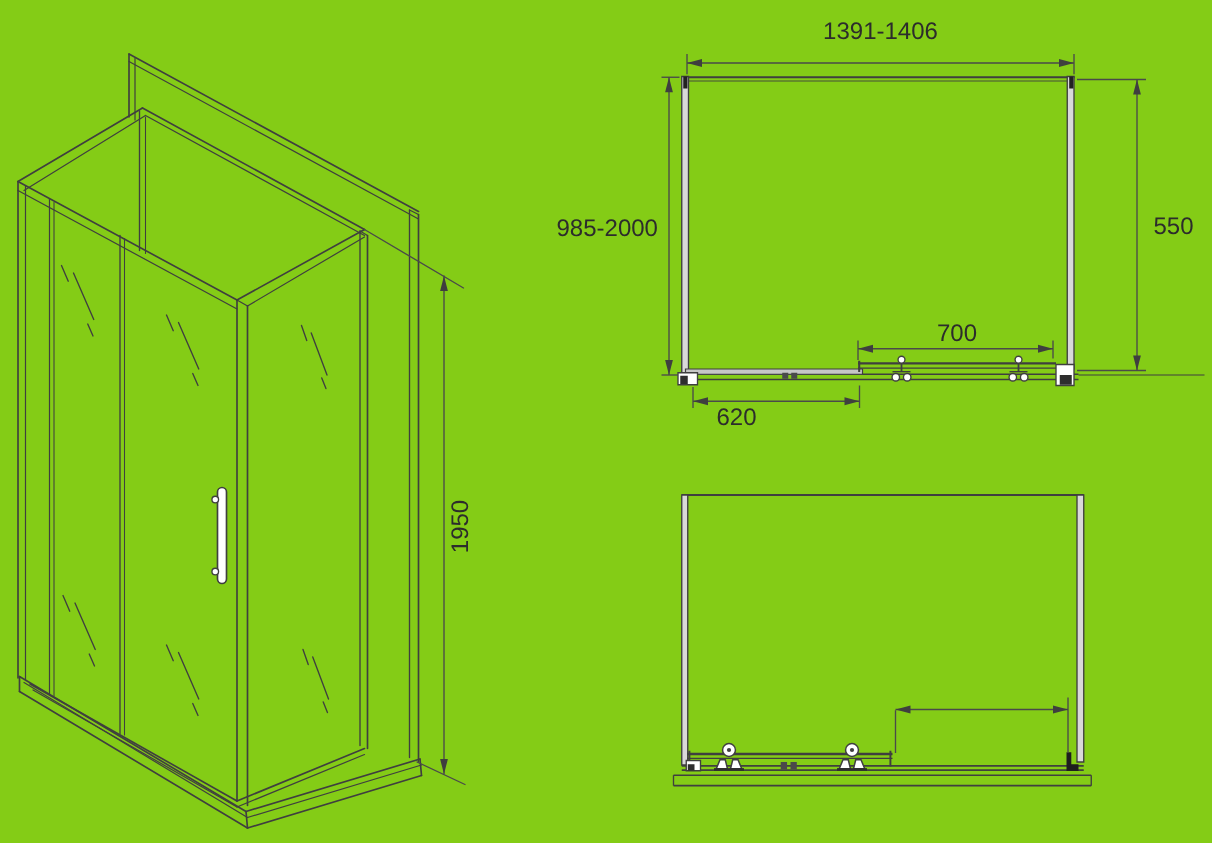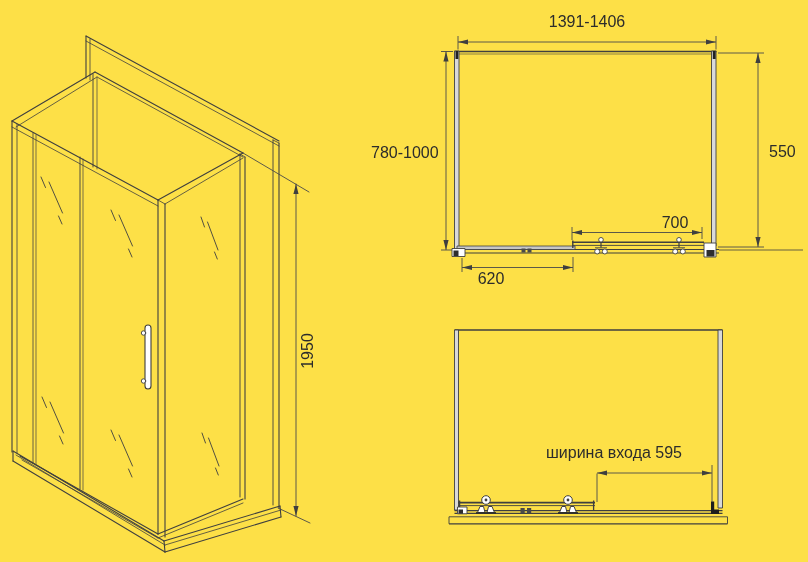--- a/index.html
+++ b/index.html
@@ -1,16 +1,16 @@
 <!DOCTYPE html>
 <html><head>
 <meta charset="utf-8">
 <style>
   html,body{margin:0;padding:0;background:#ffffff;}
-  #stage{position:relative;width:808px;height:562px;background:#fde047;overflow:hidden;
+  #stage{position:relative;width:808px;height:562px;background:#84cc16;overflow:hidden;
          font-family:"Liberation Sans", sans-serif;}
   #drawing{position:absolute;left:0;top:0;}
   .dim-label{position:absolute;color:#2c2c2c;font-size:16px;line-height:18px;white-space:nowrap;}
   .center{transform:translateX(-50%);}
   .rot{transform:translate(-50%,-50%) rotate(-90deg);}
   svg line, svg path, svg rect, svg circle, svg polyline{vector-effect:non-scaling-stroke;}
 </style>
 </head>
 <body>
 
@@ -227,25 +227,24 @@
       <line x1="712" y1="465" x2="712" y2="502"></line>
       <line x1="597" y1="473" x2="712" y2="473"></line>
       <polygon points="597,473 607,470.4 607,475.6" fill="#3f3f3f" stroke="none"></polygon>
       <polygon points="712,473 702,470.4 702,475.6" fill="#3f3f3f" stroke="none"></polygon>
     </g>
   </g>
 </svg>
 
 <div class="dim-label center" style="left:587px;top:13px;">1391-1406</div>
 
-<div class="dim-label" style="left:371px;top:144px;">780-1000</div>
+<div class="dim-label" style="left:371px;top:144px;">985-2000</div>
 
 <div class="dim-label" style="left:769px;top:143px;">550</div>
 
-<div class="dim-label center" style="left:675px;top:214px;text-align:center;">700</div>
+<div class="dim-label center" style="left:638px;top:214px;text-align:center;">700</div>
 
 <div class="dim-label center" style="left:491px;top:270px;">620</div>
 
-<div class="dim-label center" style="left:614px;top:444px;">ширина входа 595</div>
 
 <div class="dim-label rot" style="left:308px;top:351px;">1950</div>
 
 </div>
 
 </body></html>

